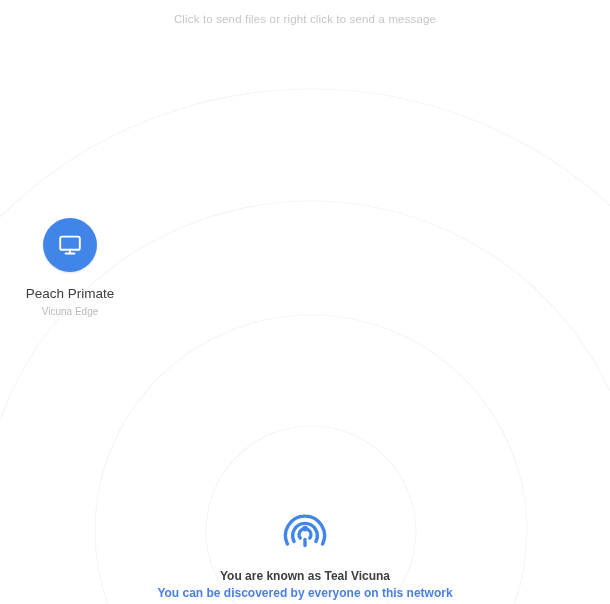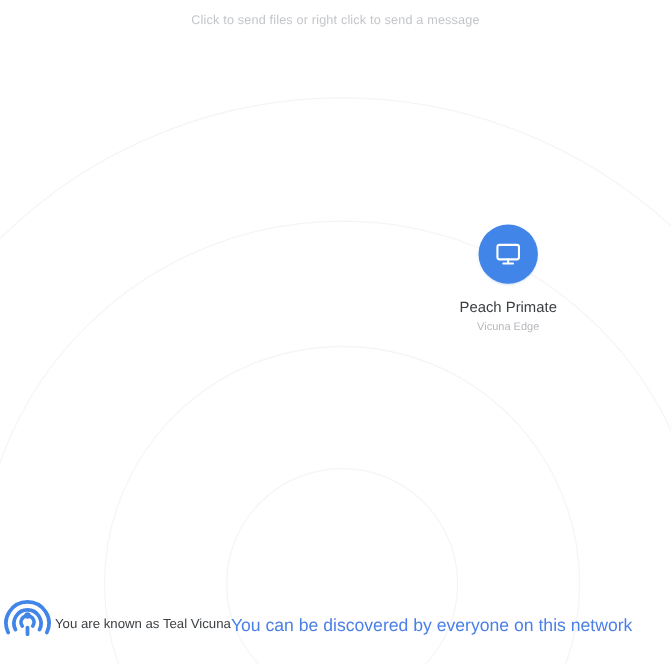--- a/index.html
+++ b/index.html
@@ -54,25 +54,25 @@
     line-height: 15px;
     color: #c4c6ca;
     letter-spacing: 0.15px;
     white-space: nowrap;
   }
 
   
   #peer-list {
     position: absolute;
     left: 0;
-    top: 204px;
+    top: 218px;
     width: 532px;
     display: flex;
     flex-direction: row;
-    justify-content: flex-end;
+    justify-content: flex-start;
     align-items: flex-start;
   }
   .peer {
     width: 140px;
     display: flex;
     flex-direction: column;
     align-items: center;
     cursor: pointer;
     user-select: none;
   }
@@ -104,42 +104,43 @@
     white-space: nowrap;
   }
 
   
   #footer-identity {
     position: absolute;
     left: 0;
     bottom: 4px;
     width: 610px;
     display: flex;
-    flex-direction: row;
+    flex-direction: column;
     align-items: center;
+    font-weight: bold;
   }
   #broadcast-icon-wrap {
     width: 50px;
     height: 50px;
     display: flex;
     align-items: center;
     justify-content: center;
     margin-bottom: 15px;
   }
   #broadcast-icon-wrap svg { display: block; }
   #self-display-name {
     font-size: 12px;
     line-height: 15px;
     color: #3c4043;
     text-align: center;
     white-space: nowrap;
   }
   #discovery-status {
     margin-top: 3px;
-    font-size: 16px;
+    font-size: 12px;
     line-height: 13px;
     color: #4a7fe8;
     text-align: right;
     white-space: nowrap;
     cursor: pointer;
   }
 </style>
 </head>
 <body>
 

